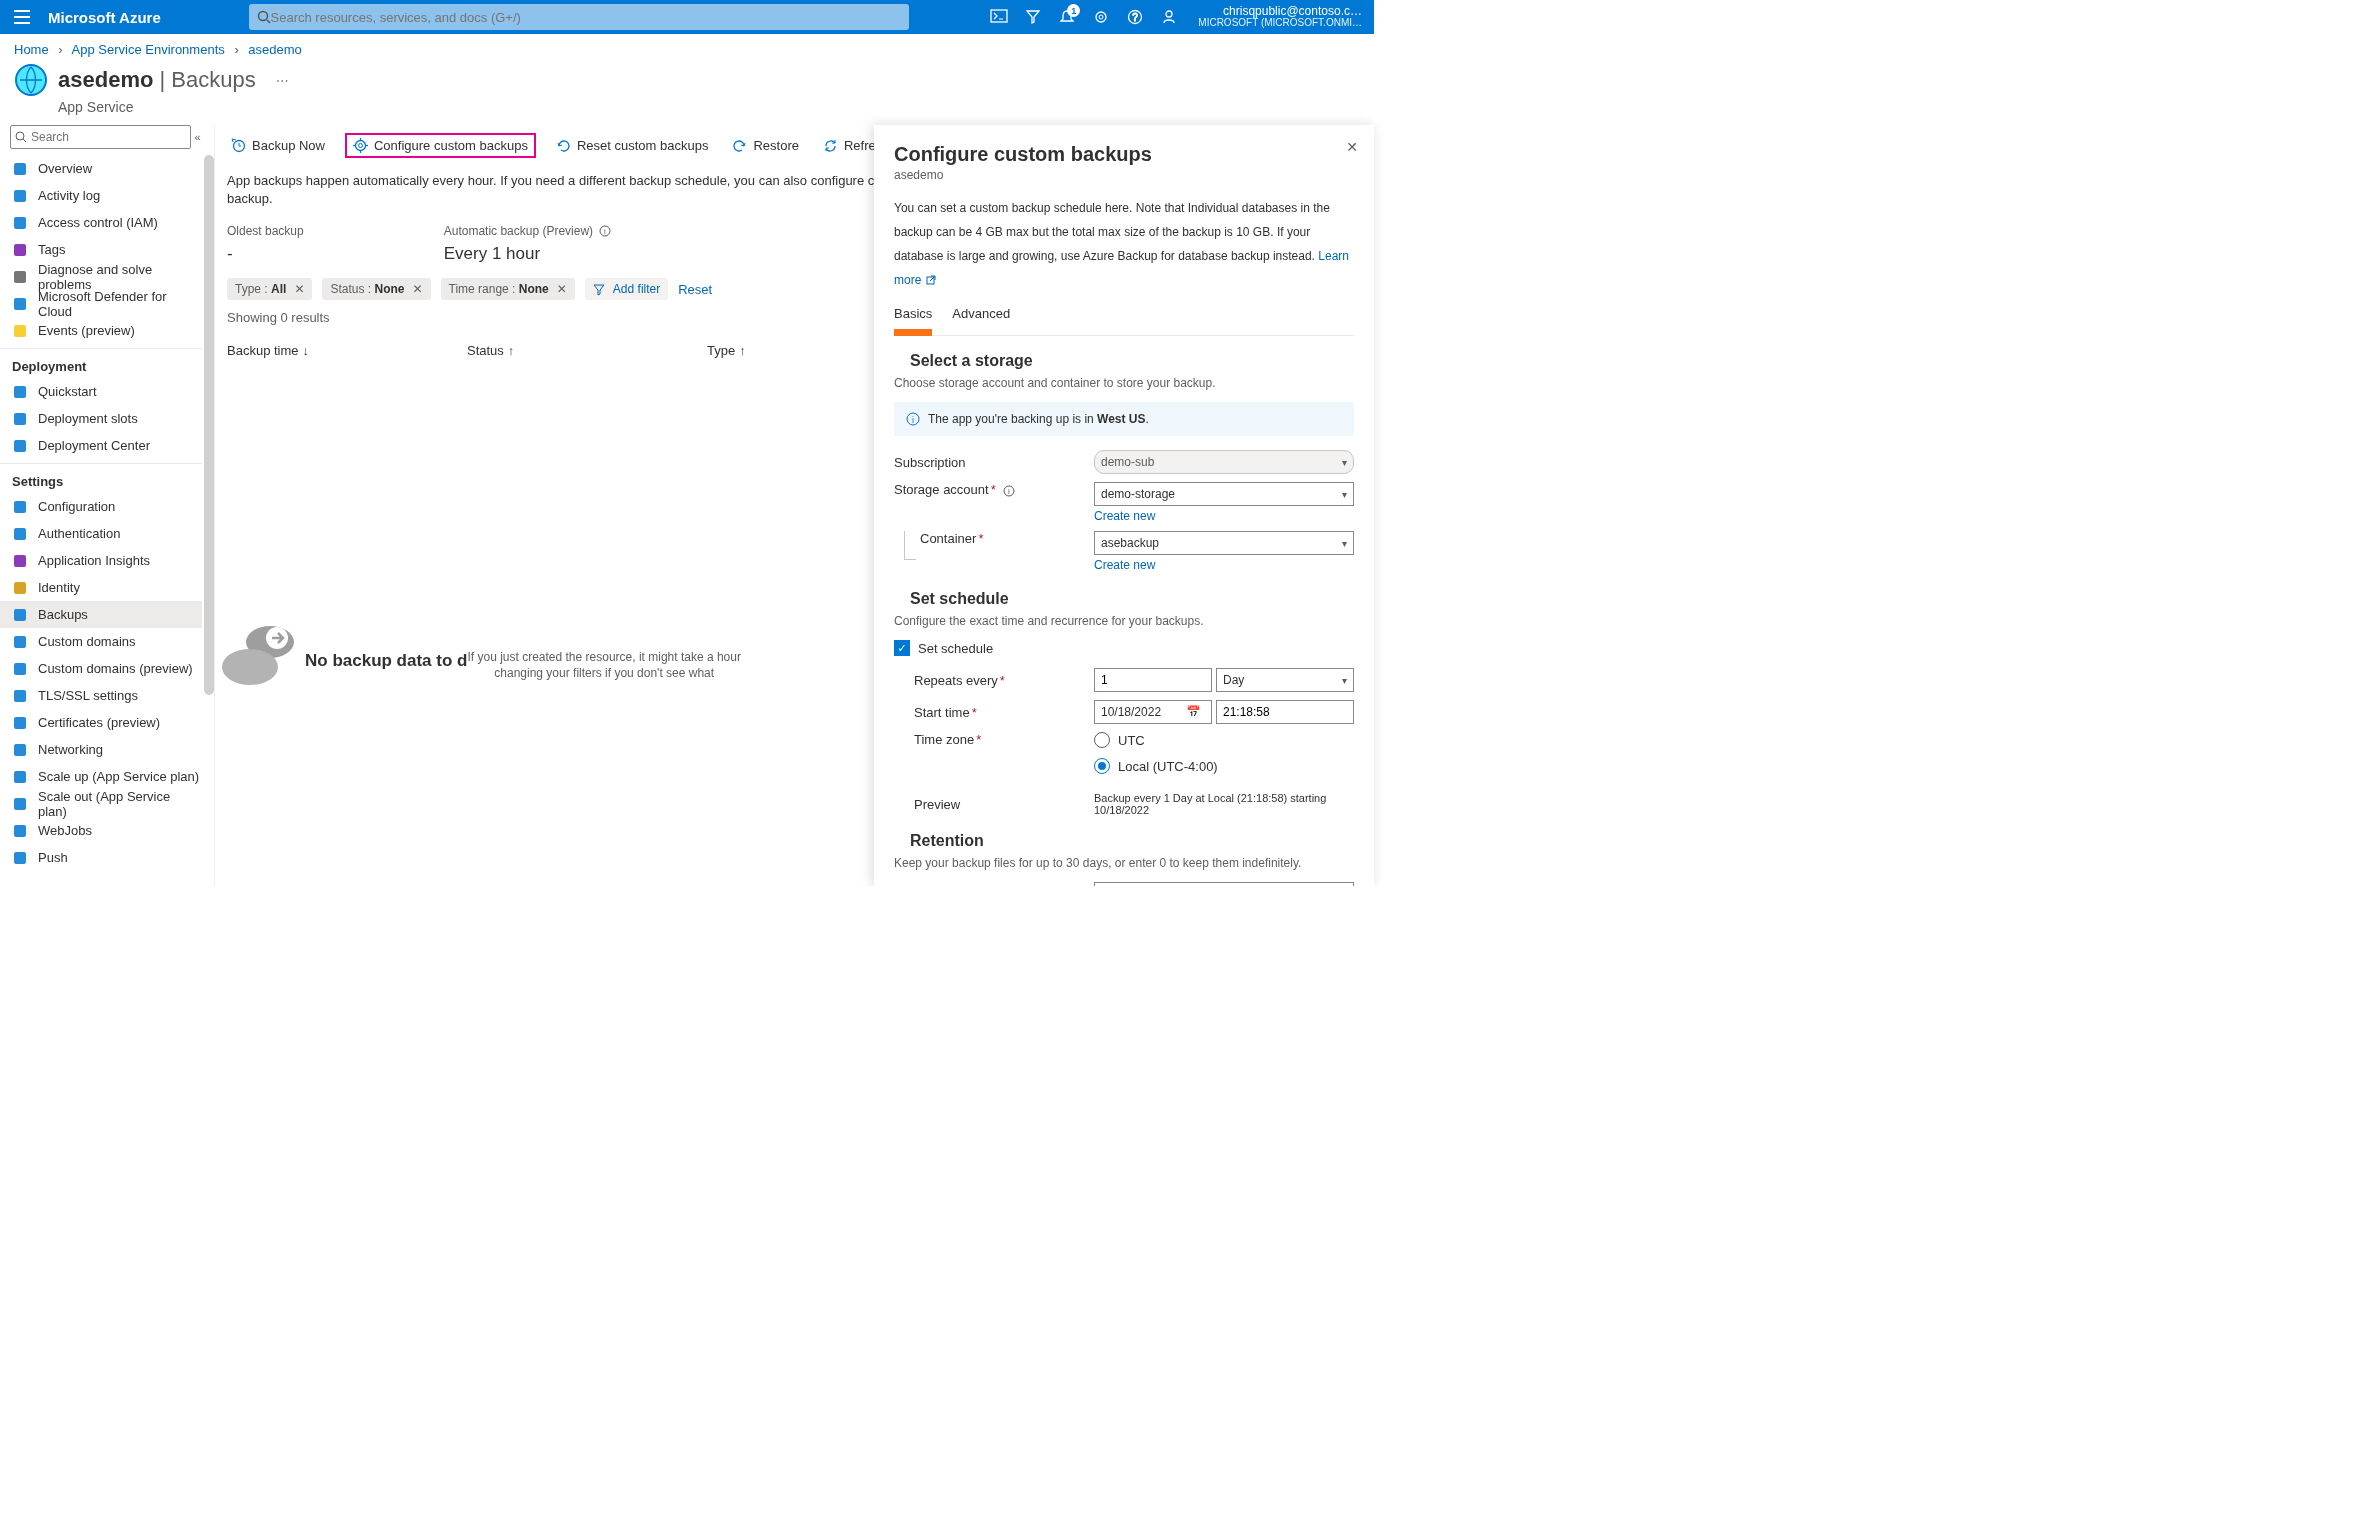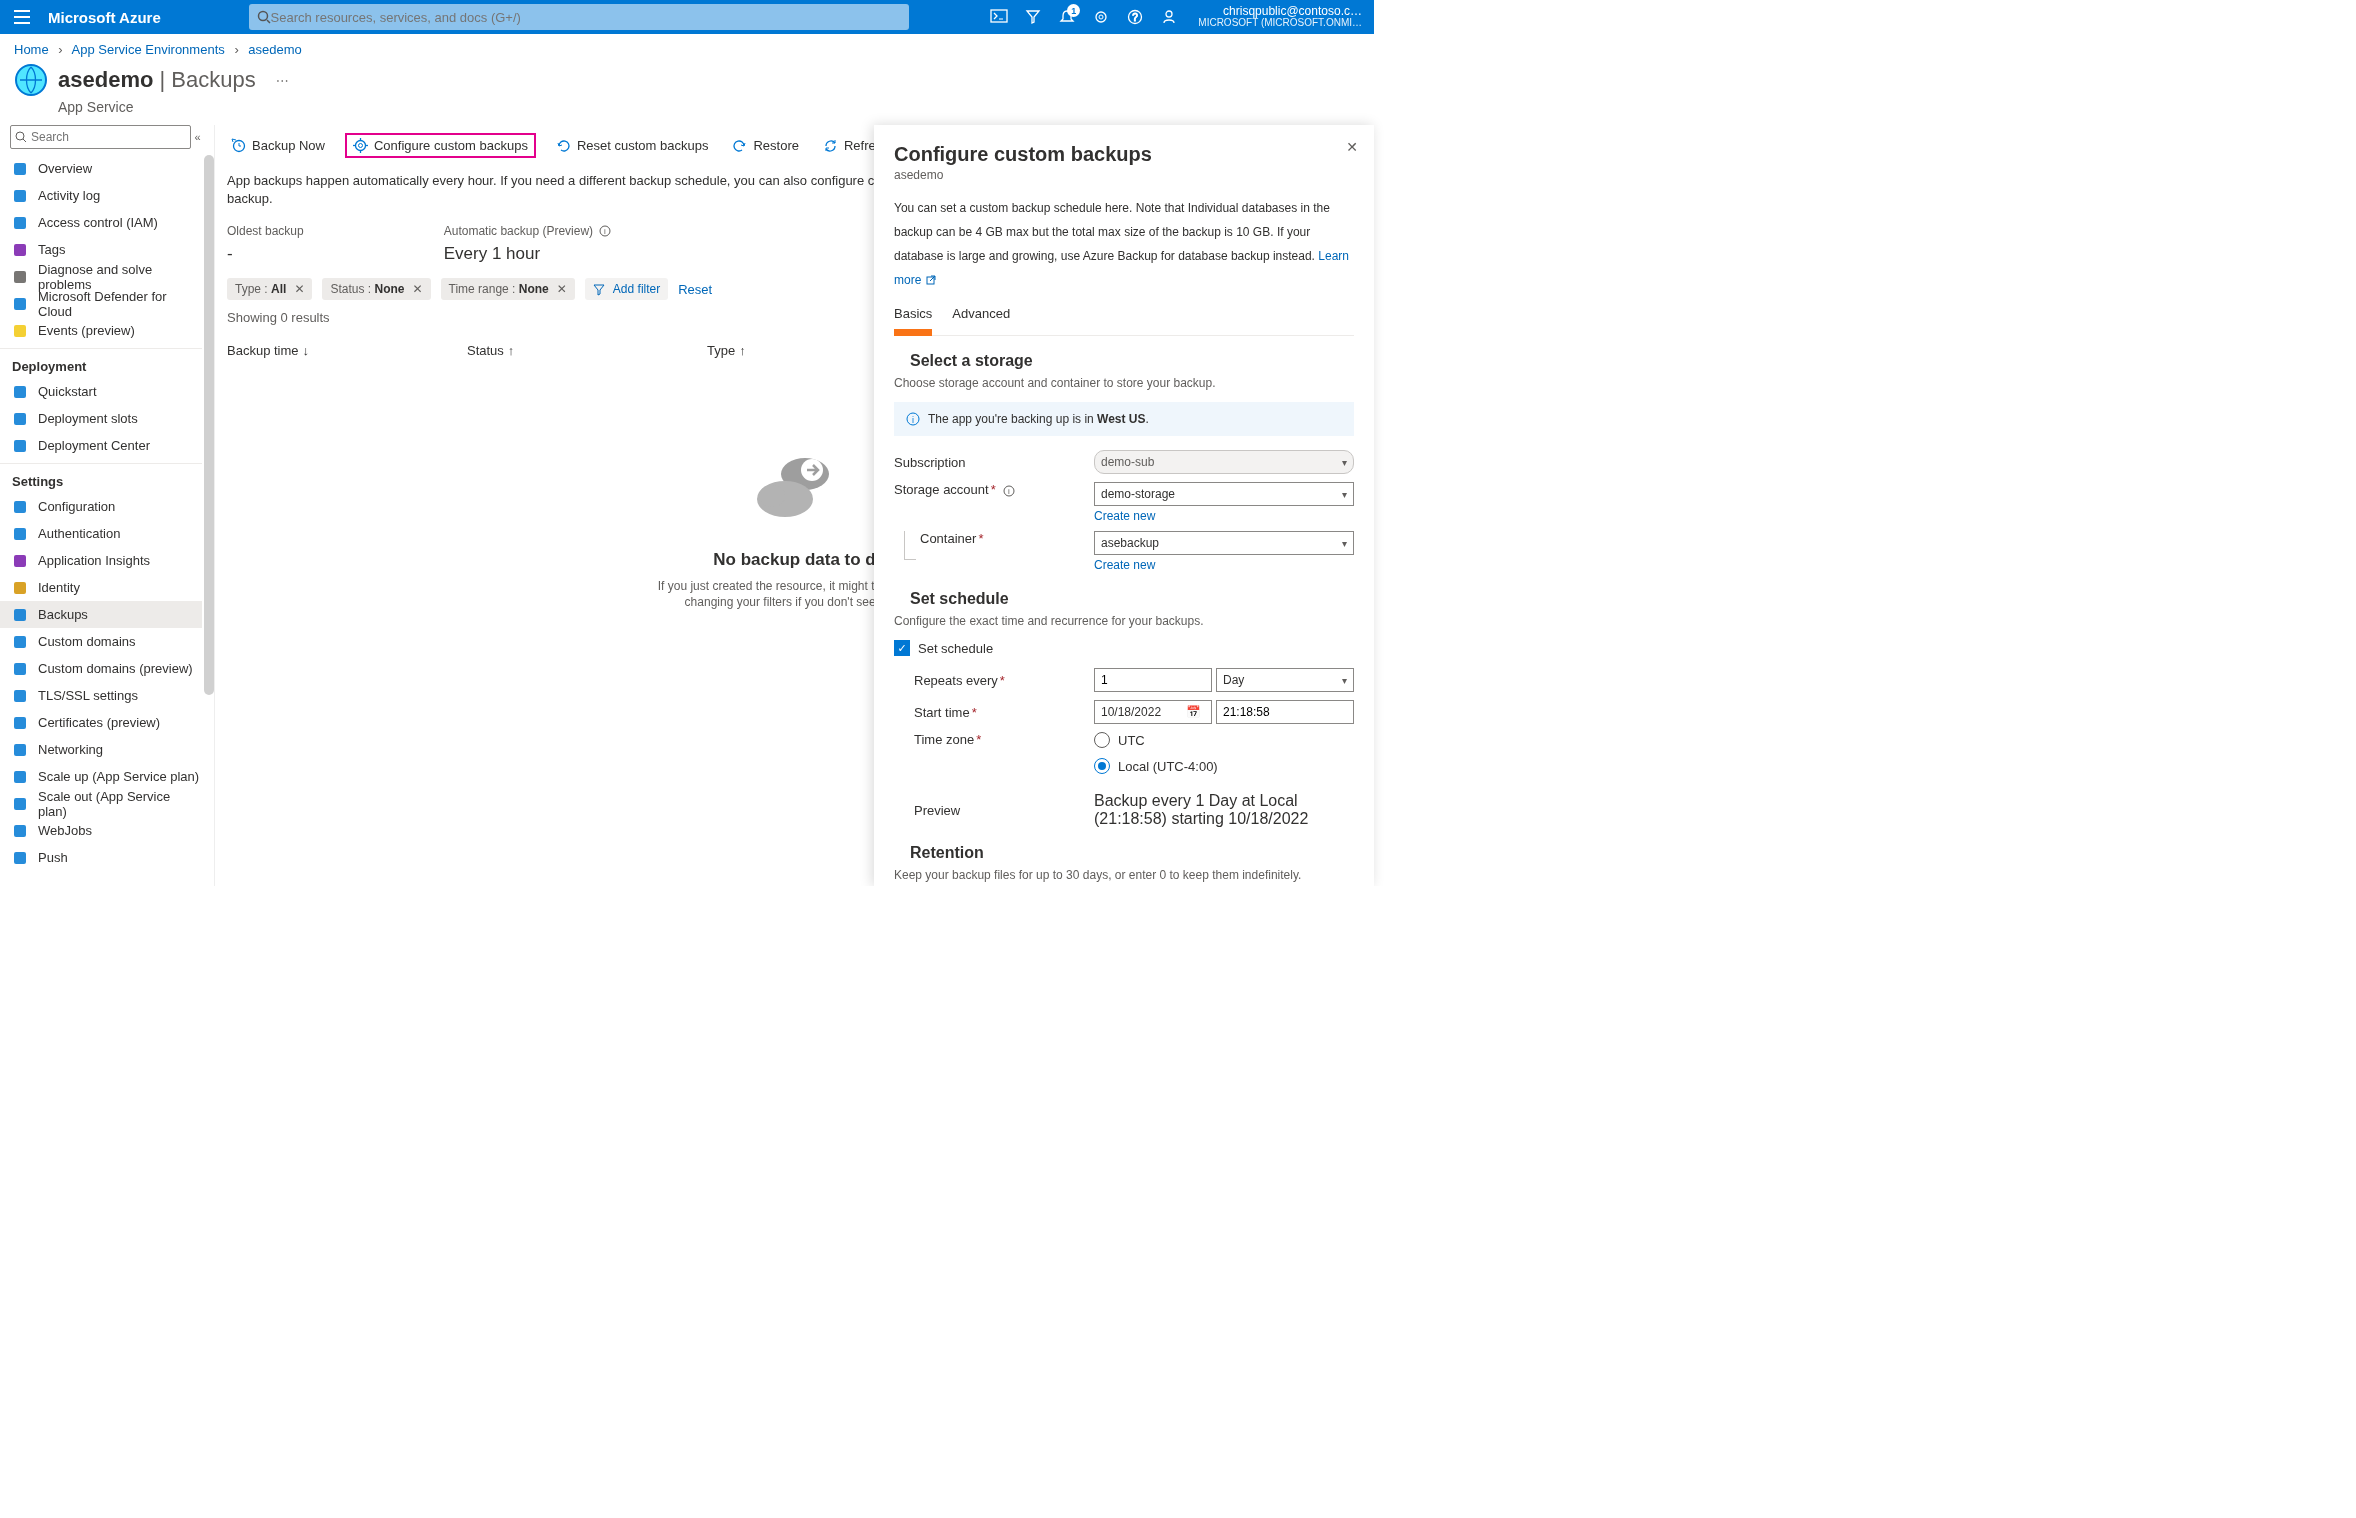--- a/index.html
+++ b/index.html
@@ -69,21 +69,21 @@
   .pill b { color:#323130; font-weight:600; }
   .pill .x { color:#605e5c; cursor:pointer; }
   .pill.add { background:#f3f2f1; color:#0067b8; }
   .reset-link { color:#0067b8; cursor:pointer; font-size:13px; }
   .showing { padding:0 12px 12px; font-size:13px; color:#605e5c; }
 
   .table-head { display:flex; padding: 6px 12px; font-size:13px; color:#323130; font-weight:400; }
   .th { display:flex; align-items:center; gap:4px; cursor:pointer; }
   .th1 { width:240px; } .th2 { width:240px;text-align:center; } .th3 { width:120px; }
 
-  .empty { flex:1; display:flex; flex-direction:column; align-items:center; justify-content:flex-start; padding-top:80px; color:#605e5c; }
+  .empty { flex:1; display:flex; flex-direction:row; align-items:center; justify-content:flex-start; padding-top:80px; color:#605e5c; }
   .empty-icon { width:90px; height:90px; margin-bottom:16px; }
   .empty h3 { font-size:17px; font-weight:600; color:#323130; margin-bottom:8px; }
   .empty p { font-size:12px; text-align:center; line-height:16px; max-width:400px; }
 
   
   .panel { position:absolute; right:0; top:0; bottom:0; width:500px; background:#fff; box-shadow: -2px 0 12px rgba(0,0,0,0.15); padding: 18px 20px; overflow-y:auto; }
   .panel-close { position:absolute; top:14px; right:16px; cursor:pointer; font-size:14px; color:#605e5c;}
   .panel h2 { font-size:20px; font-weight:600; margin-bottom:2px; }
   .panel .sub { font-size:12px; color:#605e5c; margin-bottom:14px; }
   .panel .note { font-size:12px; color:#323130; line-height:24px; margin-bottom:14px; }
@@ -676,21 +676,21 @@
               </div>
               <div class="radio-row">
                 <div class="radio sel"></div>
                 <span>Local (UTC-4:00)</span>
               </div>
             </div>
           </div>
 
           <div class="form-row">
             <div class="form-label" style="width:180px">Preview</div>
-            <div class="form-field" style="font-size:16px;color:#323130">Backup every 1 Day at Local (21:18:58) starting 10/18/2022</div>
+            <div class="form-field" style="font-size:11px;color:#323130">Backup every 1 Day at Local (21:18:58) starting 10/18/2022</div>
           </div>
         </div>
 
         <h4 style="margin-top:16px">Retention</h4>
         <div class="help">Keep your backup files for up to 30 days, or enter 0 to keep them indefinitely.</div>
 
         <div class="form-row">
           <div class="form-label" style="width:200px">
             <span>Days</span><span class="req">*</span>
           </div>

